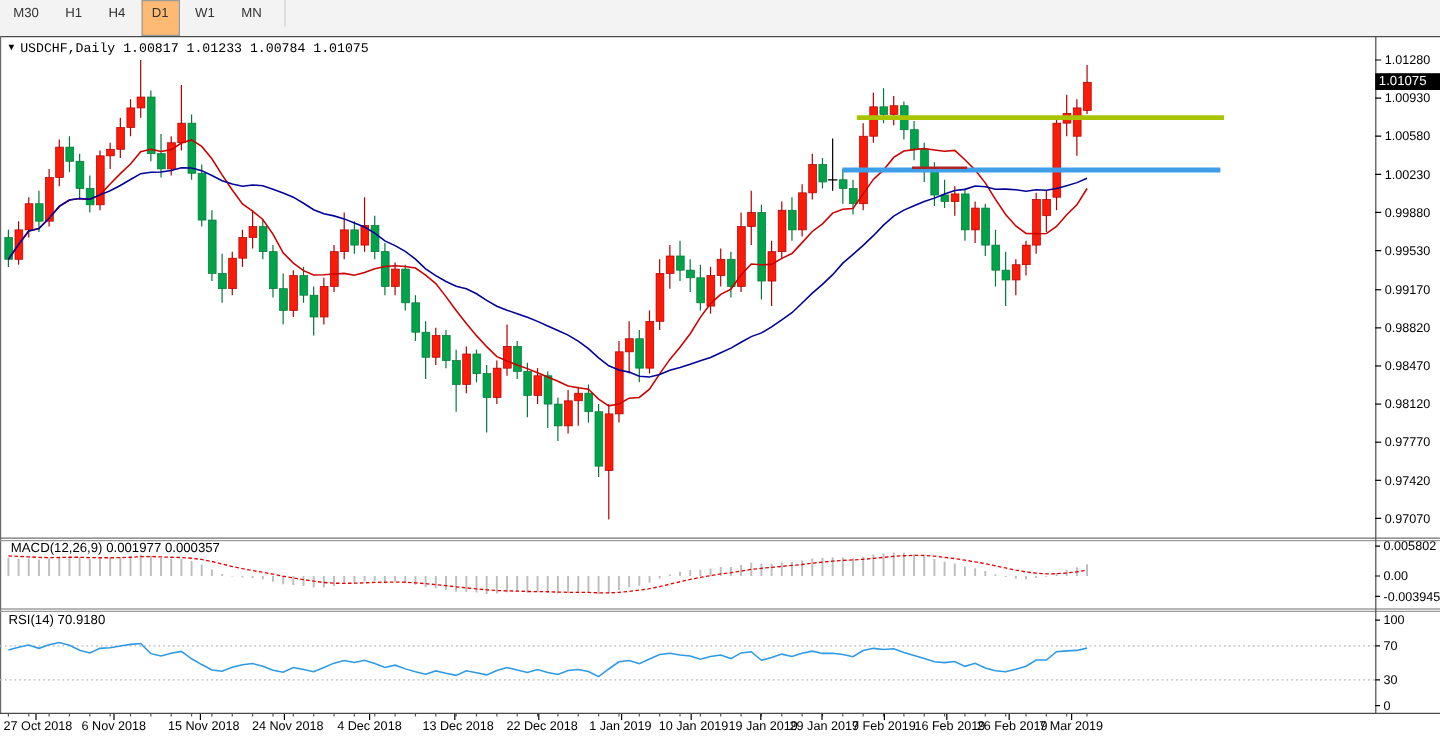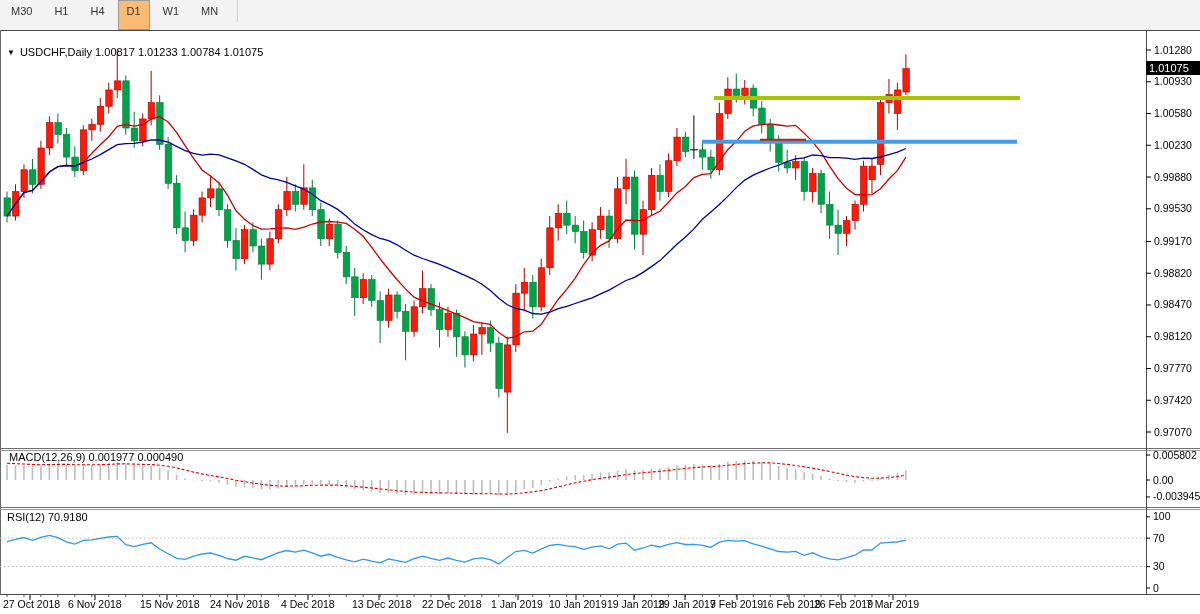--- a/index.html
+++ b/index.html
@@ -5,21 +5,21 @@
   html,body{margin:0;padding:0;width:1200px;height:614px;overflow:hidden;background:#ffffff;
     font-family:"Liberation Sans",sans-serif;}
   #toolbar{position:absolute;top:0;left:0;width:1200px;height:30px;background:#f3f3f3;
     display:flex;box-sizing:border-box;}
   .tfbtn{font-size:11px;color:#333;padding:4px 8px;margin:0 2px;border:1px solid transparent;
     cursor:default;user-select:none;}
   .tfbtn.active{background:#fdba74;border:1px solid #9a9a9a;}
   .tbsep{width:1px;height:22px;background:#cfcfcf;margin:0 8px;}
   #chart-svg{position:absolute;top:30px;left:0;}
   .overlay{position:absolute;font-size:11px;color:#000;z-index:3;white-space:nowrap;}
-  #title-line{top:46px;left:7px;}
+  #title-line{top:35px;left:7px;font-family:Liberation Mono, monospace;}
   #title-line .dd{font-size:8px;margin-right:5px;vertical-align:1px;}
   #macd-label{top:451px;left:9px;}
   #rsi-label{top:511px;left:7px;}
   #price-tag{top:61px;left:1146px;width:53px;height:14px;background:#000;color:#fff;
     font-size:11px;line-height:14px;padding-left:3px;z-index:3;position:absolute;}
 </style>
 </head>
 <body>
 
 <div id="toolbar">
@@ -521,15 +521,15 @@
       <line x1="841" y1="565" x2="841" y2="570" stroke="#000"></line>
       <text x="814" y="578" font-size="10.5" fill="#000">26 Feb 2019</text>
       <line x1="893" y1="565" x2="893" y2="570" stroke="#000"></line>
       <text x="866" y="578" font-size="10.5" fill="#000">7 Mar 2019</text>
     </g>
   </svg>
 
 <div id="title-line" class="overlay">
   <span class="dd">▼</span><span>USDCHF,Daily  1.00817 1.01233 1.00784 1.01075</span>
 </div>
-<div id="macd-label" class="overlay">MACD(12,26,9) 0.001977 0.000490</div>
-<div id="rsi-label" class="overlay">RSI(12) 70.9180</div>
+<div id="macd-label" class="overlay">MACD(12,26,9) 0.001977 0.000357</div>
+<div id="rsi-label" class="overlay">RSI(14) 70.9180</div>
 <div id="price-tag">1.01075</div>
 
 </body></html>

